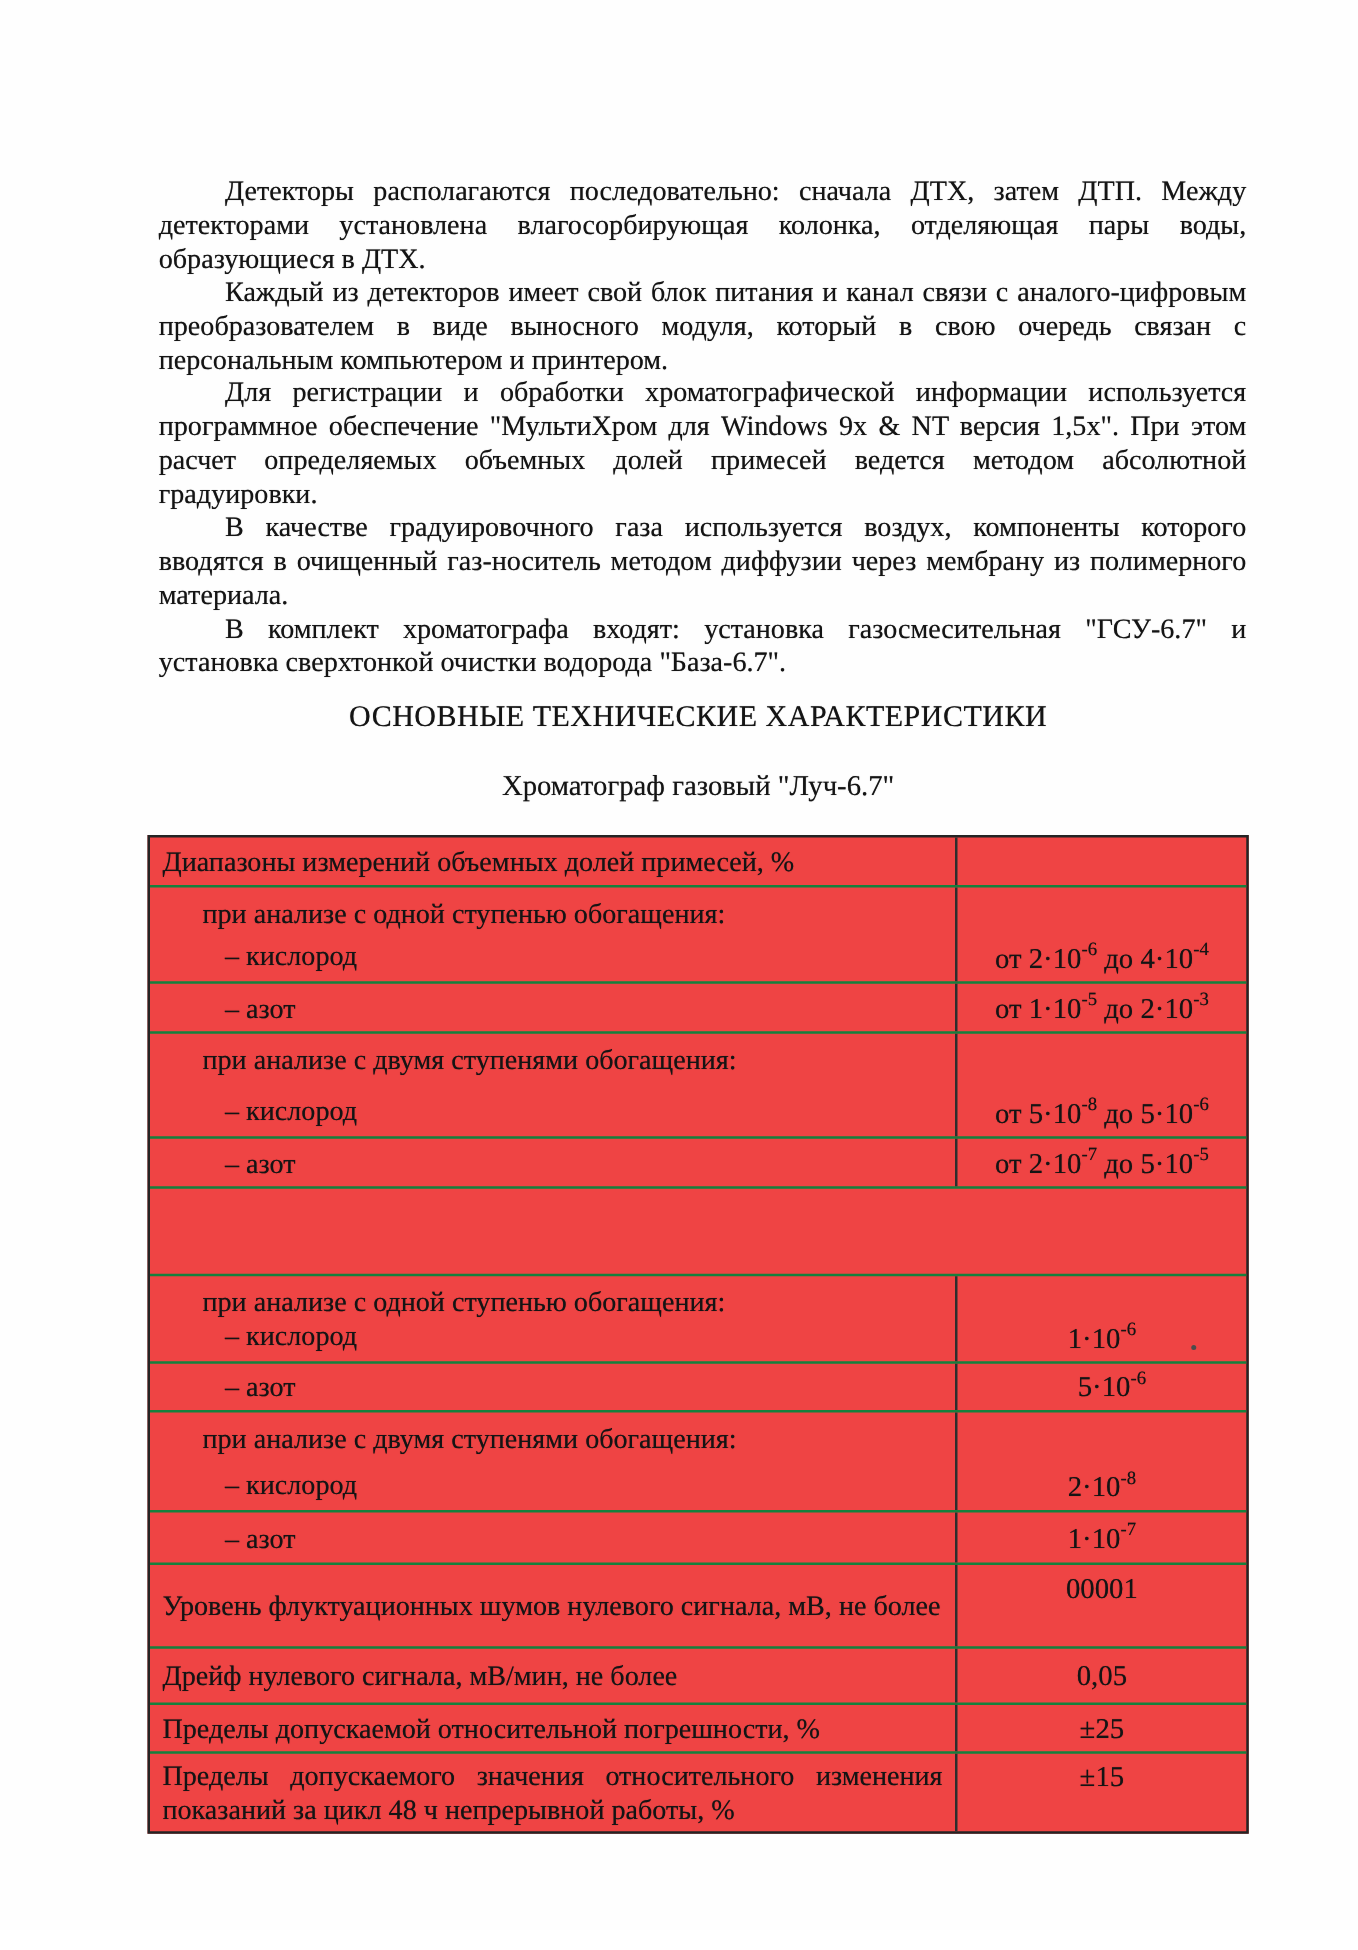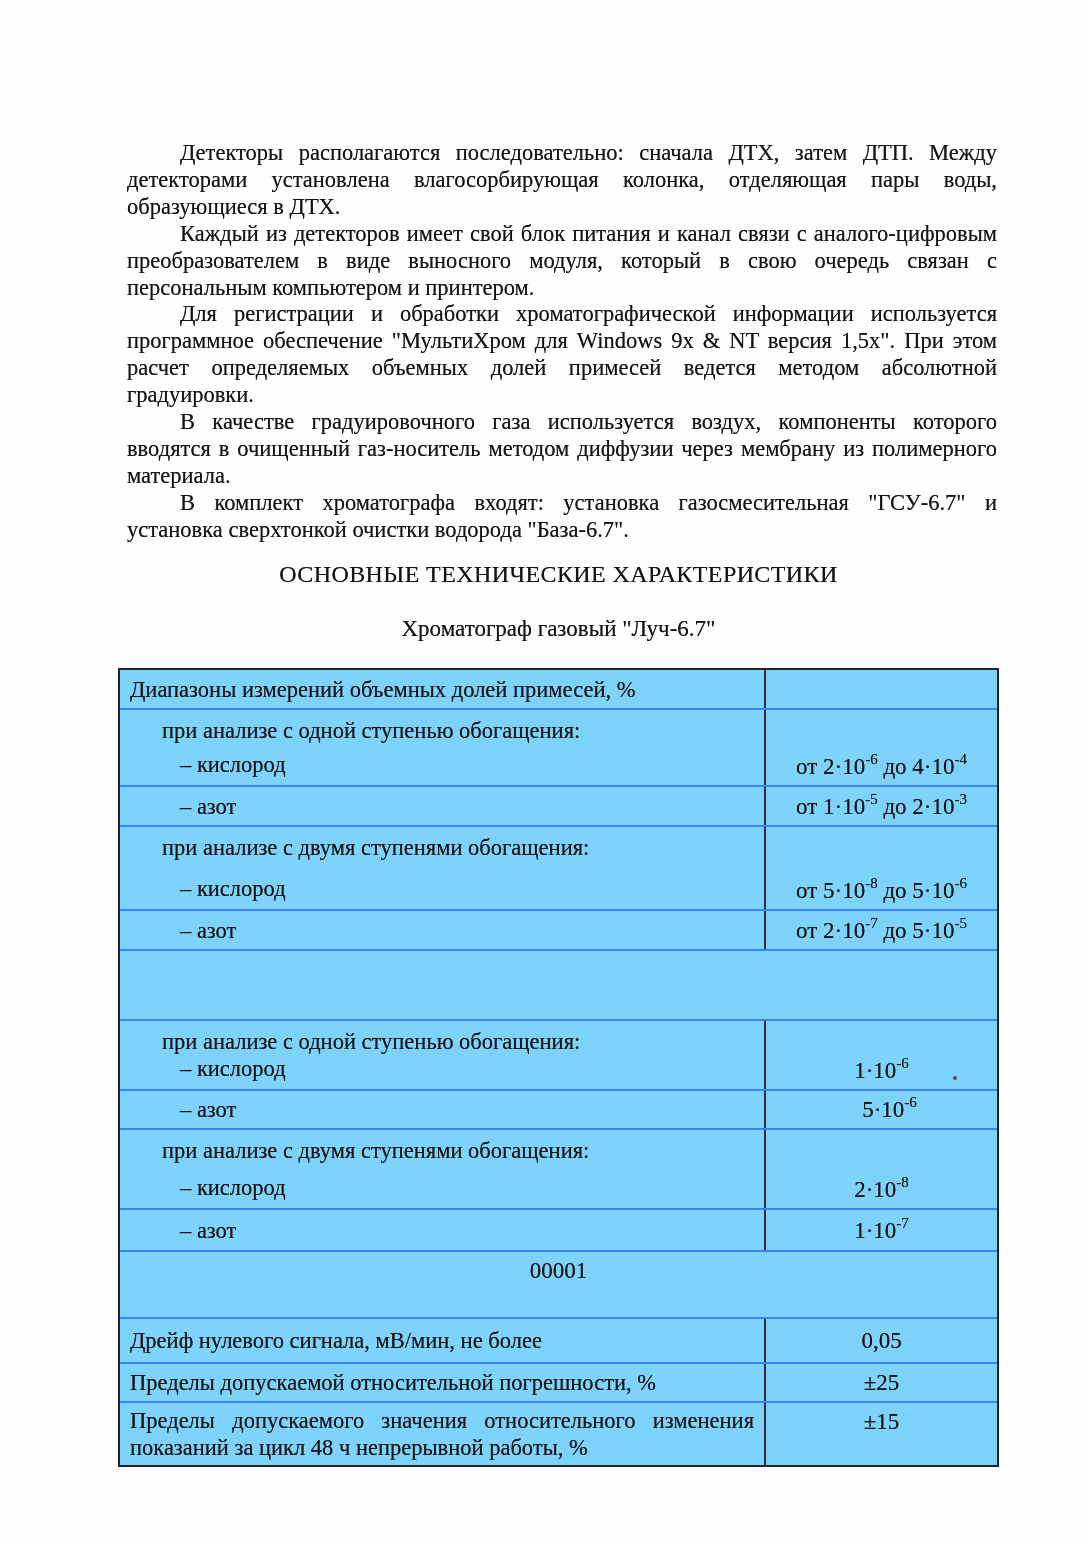--- a/index.html
+++ b/index.html
@@ -33,26 +33,26 @@
   }
   .subtitle {
     position: absolute; left: 118px; top: 616px; width: 881px;
     margin: 0; font-size: 23px; font-weight: 400; text-align: center;
   }
 
   .spec-table {
     position: absolute; left: 118px; top: 668px; width: 881px;
     border: 2px solid #242424;
     box-sizing: border-box;
-    background: #7dd3fc;
+    background: #ef4444;
   }
   .trow {
     display: flex;
     box-sizing: border-box;
-    border-top: 2px solid #3b82f6;
+    border-top: 2px solid #15803d;
   }
   .trow:first-child { border-top: none; }
   .tcell-left {
     width: 646px;
     box-sizing: border-box;
     border-right: 2px solid #2e2e2e;
     display: flex; flex-direction: column; justify-content: center;
     padding: 4px 10px 4px 0;
   }
   .tcell-left.spread {
@@ -171,20 +171,23 @@
       </div>
       <div class="trow" style="min-height: 42px;">
         <div class="tcell-left">
           <div class="tline scan-text indent-2">– азот</div>
         </div>
         <div class="tcell-right" style="justify-content: center;">
           <div class="tvalue scan-text">1·10<sup>-7</sup></div>
         </div>
       </div>
       <div class="trow" style="min-height: 67px;">
+        <div class="tcell-left">
+          <div class="tline scan-text indent-0 just">Уровень флуктуационных шумов нулевого сигнала, мВ, не более</div>
+        </div>
         <div class="tcell-right" style="justify-content: flex-start;">
           <div class="tvalue scan-text">00001</div>
         </div>
       </div>
       <div class="trow" style="min-height: 45px;">
         <div class="tcell-left">
           <div class="tline scan-text indent-0">Дрейф нулевого сигнала, мВ/мин, не более</div>
         </div>
         <div class="tcell-right" style="justify-content: center;">
           <div class="tvalue scan-text">0,05</div>

